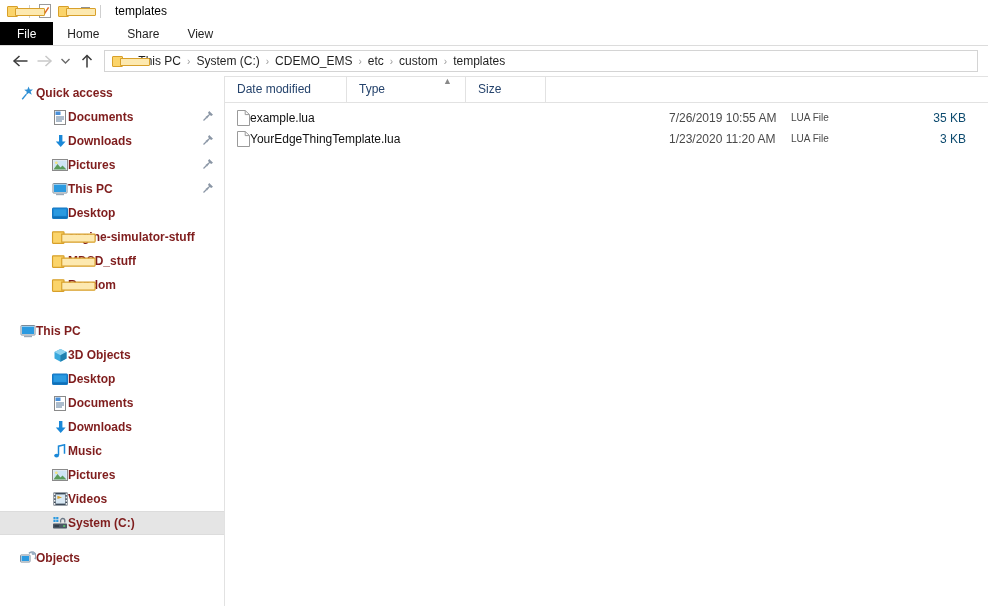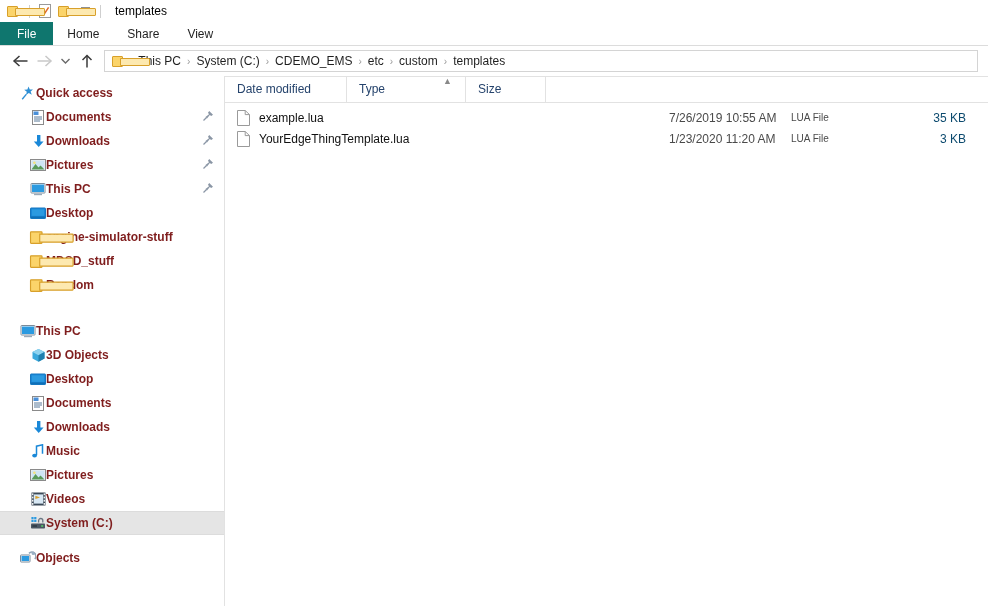--- a/index.html
+++ b/index.html
@@ -96,21 +96,21 @@
     display: flex;
     align-items: center;
     justify-content: center;
     font-size: 12px;
     color: #1f1f1f;
     padding: 0 14px;
     cursor: default;
     white-space: nowrap;
   }
   .tab.file {
-    background: #0f766e;
+    background: #000000;
     color: #ffffff;
     padding: 0 17px;
   }
 
   
   .addrbar {
     height: 30px;
     display: flex;
     align-items: center;
     background: #ffffff;
@@ -177,21 +177,21 @@
   
   .nav-item {
     height: 24px;
     display: flex;
     align-items: center;
     position: relative;
     padding-left: 20px;
     box-sizing: border-box;
     cursor: default;
   }
-  .nav-item.lvl1 { padding-left: 30px; }
+  .nav-item.lvl1 { padding-left: 52px; }
   .nav-item.selected {
     background: #e5e5e5;
     border-top: 1px solid #dcdcdc;
     border-bottom: 1px solid #dcdcdc;
     height: 24px;
   }
   .nav-label {
     font-size: 12px;
     color: #7f1d1d;
     margin-left: 0;
@@ -299,21 +299,21 @@
   }
   .file-ico {
     width: 13px;
     height: 16px;
     flex: 0 0 13px;
     position: relative;
   }
   .file-name-txt {
     font-size: 12px;
     color: #111111;
-    margin-left: 9px;
+    margin-left: 0;
   }
 </style>
 </head>
 <body>
 
 <div class="titlebar">
   <div class="qat">
     <div class="qat-btn">
       <span class="folder-ico">
         <span class="body"></span>

